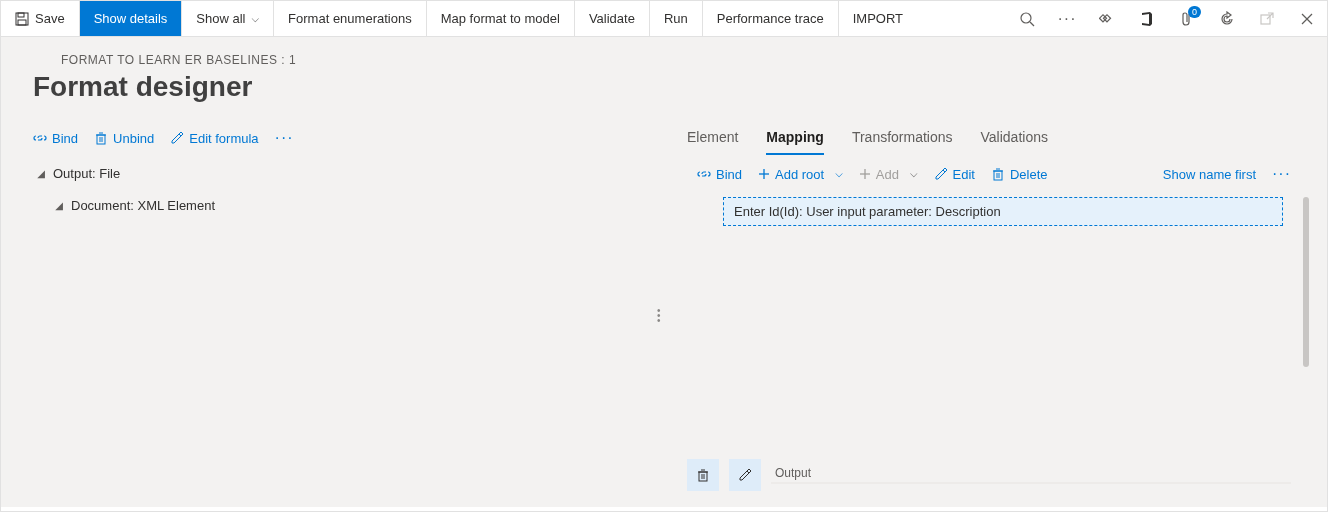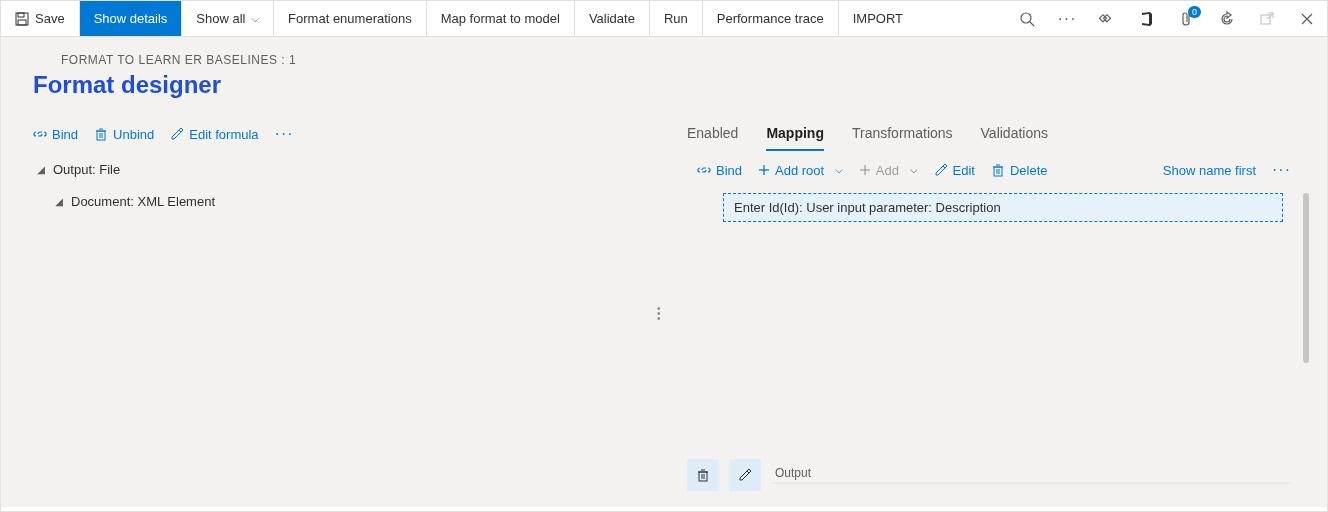--- a/index.html
+++ b/index.html
@@ -71,23 +71,23 @@
       padding: 16px 32px 8px 32px;
     }
     .breadcrumb {
       font-size: 12px;
       color: #605e5c;
       letter-spacing: 0.5px;
       margin-bottom: 4px;
       margin-left: 28px;
     }
     .page-title {
-      font-size: 24px;
+      font-size: 28px;
       font-weight: 600;
-      color: #1d4ed8;
+      color: #404040;
     }
     .main-columns {
       display: flex;
       flex: 1;
       padding: 12px 16px 0 32px;
       gap: 0;
       min-height: 0;
     }
     .left-col {
       flex: 1;
@@ -421,21 +421,21 @@
     </div>
 
     <div class="right-col">
       <div class="splitter">
         <span>•</span>
           <span>•</span>
           <span>•</span>
       </div>
 
       <div class="tabs">
-        <div class="tab">Enabled</div>
+        <div class="tab">Element</div>
         <div class="tab active">Mapping</div>
         <div class="tab">Transformations</div>
         <div class="tab">Validations</div>
       </div>
 
       <div class="right-action-bar">
         <div class="action-link">
           <span>
             <svg width="14" height="14" viewBox="0 0 14 14">
                 <path d="M5 7 A2 2 0 0 1 7 5 L9 5 M9 7 A2 2 0 0 1 7 9 L5 9 M3 5 A2 2 0 0 0 3 9 M11 5 A2 2 0 0 1 11 9" fill="none" stroke="#0078D4" stroke-width="1.2"></path>

